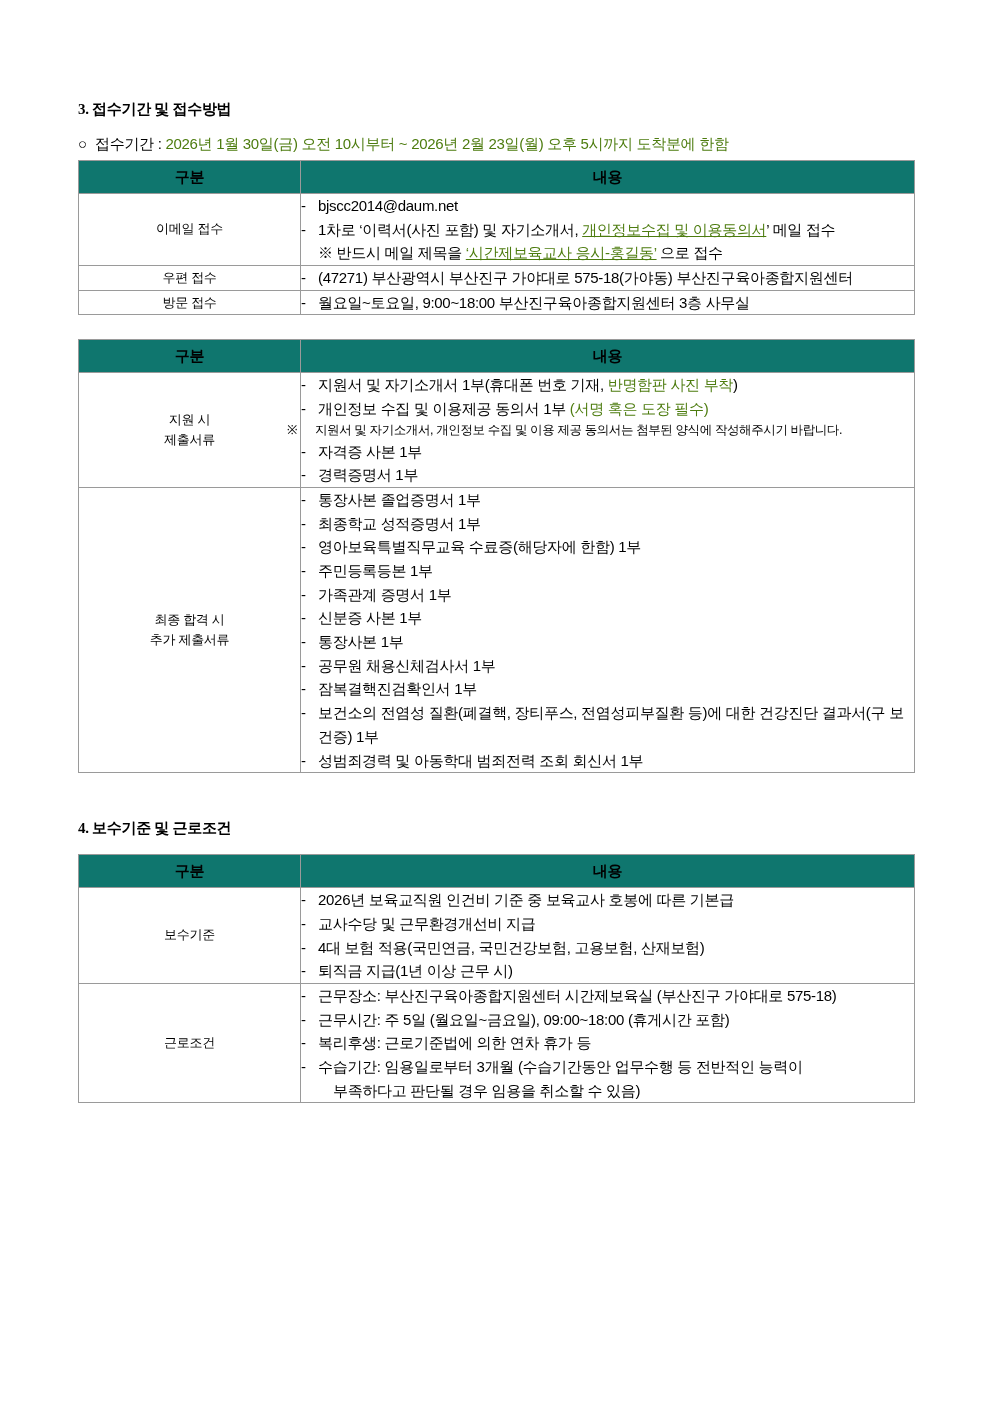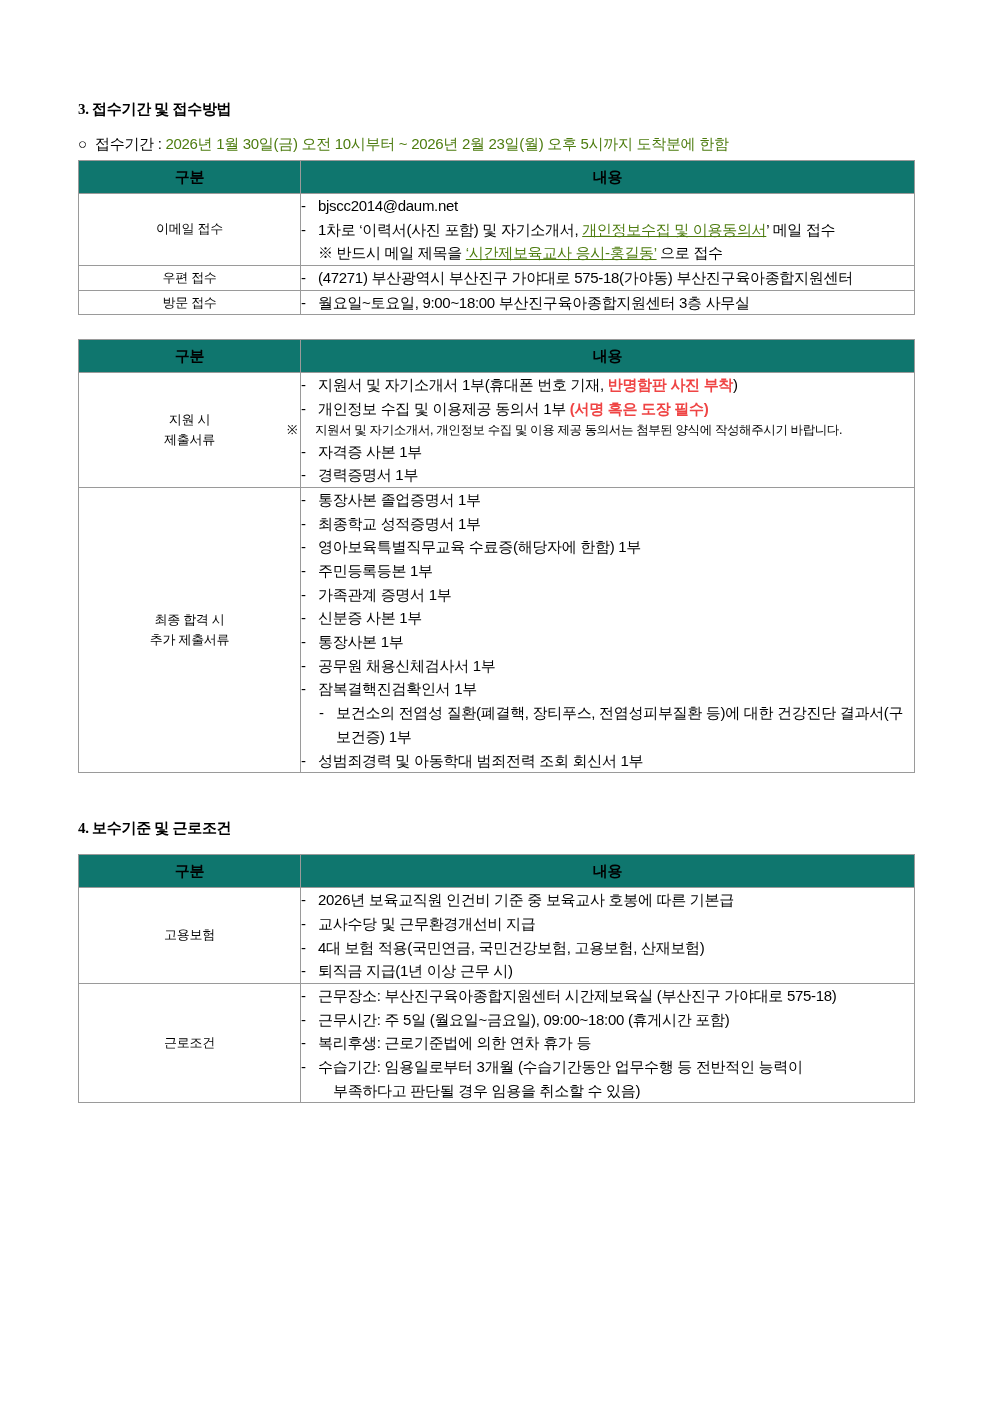--- a/index.html
+++ b/index.html
@@ -35,22 +35,22 @@
     white-space: nowrap;
   }
   .bullet-mark {
     display: inline-block;
     width: 17px;
   }
   .red {
     color: #4d7c0f;
   }
   .red-b {
-    color: #ef4444;
-    font-weight: bold;
+    color: #4d7c0f;
+    font-weight: normal;
   }
   .ul {
     text-decoration: underline;
   }
   table.doc {
     border-collapse: collapse;
     width: 836px;
     table-layout: fixed;
     margin-top: 6px;
   }
@@ -79,21 +79,20 @@
     line-height: 1.58;
   }
   .li {
     display: block;
     padding-left: 17px;
     text-indent: -17px;
     white-space: nowrap;
   }
   .li.wrap {
     white-space: normal;
-    margin-left: 18px;
   }
   .li .dash {
     display: inline-block;
     width: 17px;
     text-indent: 0;
   }
   .note {
     display: block;
     font-size: 12.5px;
     padding-left: 14px;
@@ -220,21 +219,21 @@
       <colgroup>
           <col style="width:222px">
           <col style="width:614px">
         </colgroup>
       <tbody>
           <tr>
         <th>구분</th>
         <th>내용</th>
       </tr>
       <tr>
-        <td class="label">고용보험</td>
+        <td class="label">보수기준</td>
         <td class="content">
           <span class="li"><span class="dash">-</span><span>2026년 보육교직원 인건비 기준 중 보육교사 호봉에 따른 기본급</span></span>
           <span class="li"><span class="dash">-</span><span>교사수당 및 근무환경개선비 지급</span></span>
           <span class="li"><span class="dash">-</span><span>4대 보험 적용(국민연금, 국민건강보험, 고용보험, 산재보험)</span></span>
           <span class="li"><span class="dash">-</span><span>퇴직금 지급(1년 이상 근무 시)</span></span>
         </td>
       </tr>
       <tr>
         <td class="label">근로조건</td>
         <td class="content">

